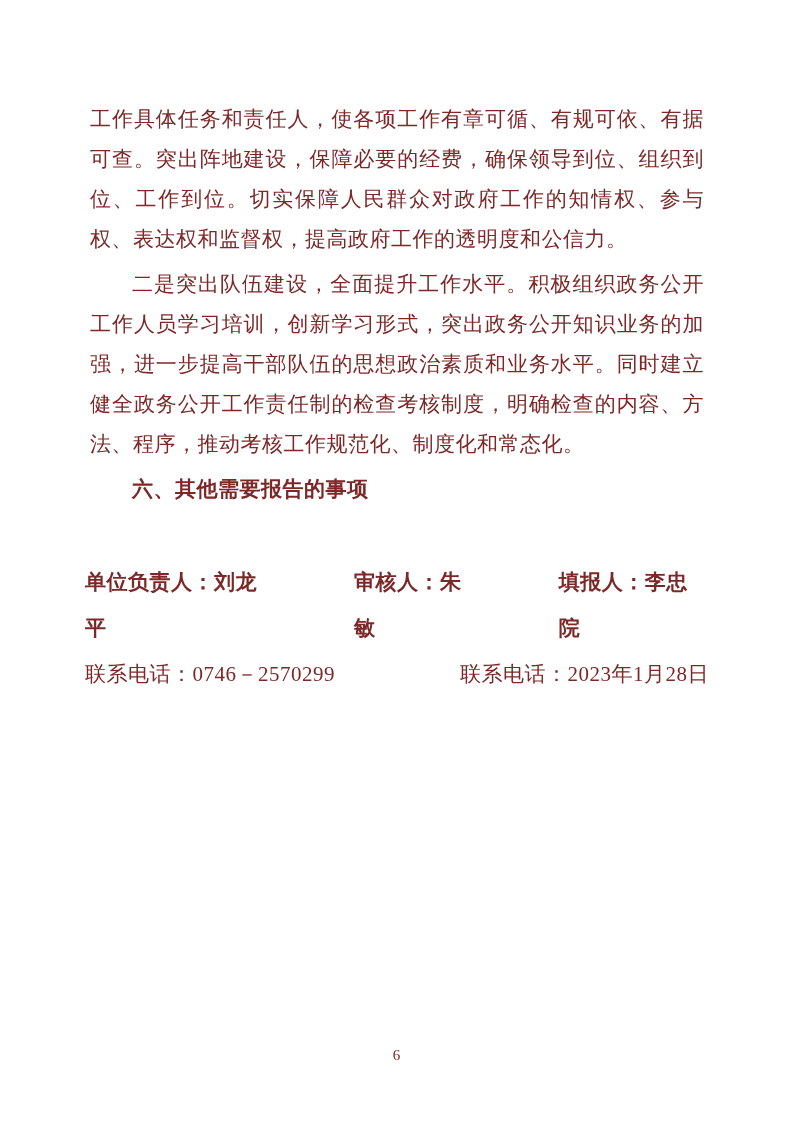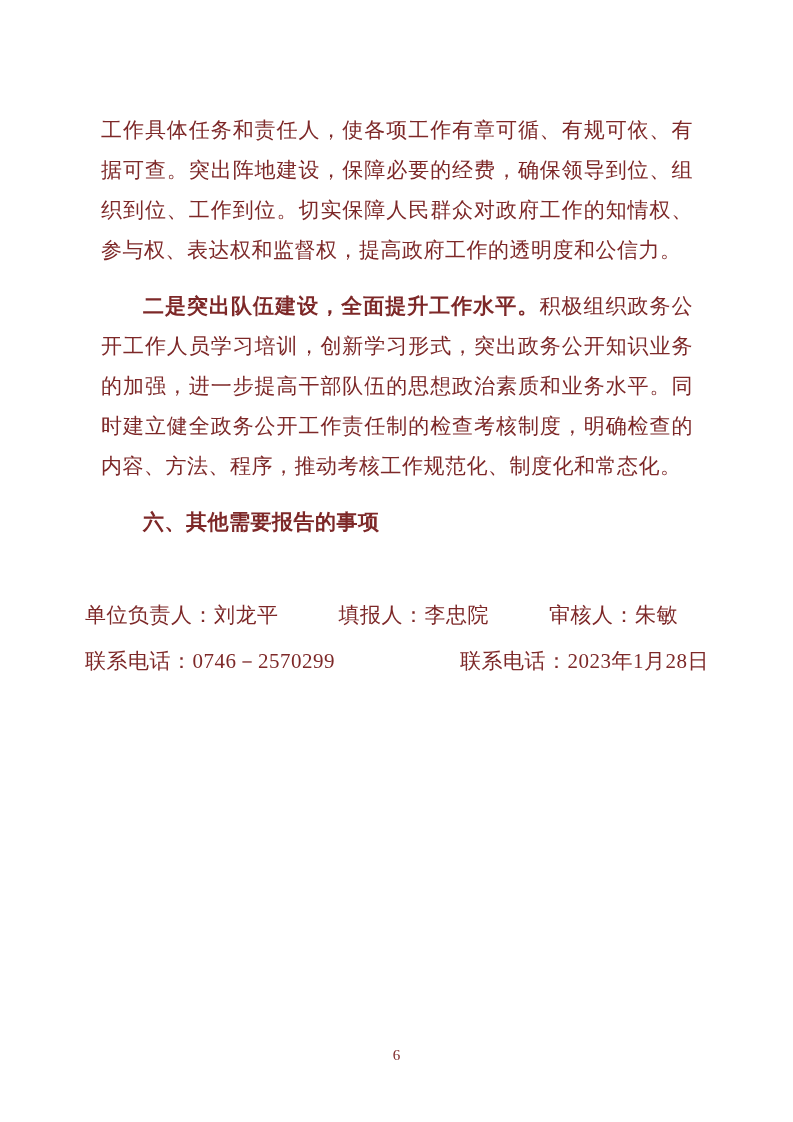--- a/index.html
+++ b/index.html
@@ -21,46 +21,47 @@
     position: absolute;
     left: 85px;
     right: 84px;
     top: 94px;
     font-size: 21px;
     line-height: 40px;
     text-align: justify;
     letter-spacing: 0.5px;
   }
   .content p {
-    margin: 16px;
+    margin: 5px;
   }
   .indent {
     text-indent: 2em;
   }
   .bold-lead {
-    font-weight: bold;
+    font-weight: normal;
   }
   .section-heading {
     font-family: Liberation Sans, sans-serif;
     font-weight: bold;
     text-indent: 2em;
     letter-spacing: 0.5px;
   }
   .footer-block {
     margin-top: 50px;
     font-size: 21px;
     text-align: left;
   }
   .footer-row {
     display: flex;
     line-height: 46px;
     text-indent: 0;
   }
   .footer-row.row1 {
-    gap: 60px;
+    gap: 76px;
+    font-weight: bold;
   }
   .footer-row.row2 {
     justify-content: space-between;
     text-align: right;
   }
   .page-number {
     position: absolute;
     bottom: 58px;
     left: 0;
     right: 0;
@@ -79,22 +80,22 @@
 
     <p class="para indent"><span class="bold-lead">二是突出队伍建设，全面提升工作水平。</span><span>积极组织政务公开工作人员学习培训，创新学习形式，突出政务公开知识业务的加强，进一步提高干部队伍的思想政治素质和业务水平。同时建立健全政务公开工作责任制的检查考核制度，明确检查的内容、方法、程序，推动考核工作规范化、制度化和常态化。</span></p>
 
 
     <p class="section-heading">六、其他需要报告的事项</p>
 
 
     <div class="footer-block">
       <div class="footer-row row1">
         <span>单位负责人：刘龙平</span>
+        <span>审核人：朱敏</span>
         <span>填报人：李忠院</span>
-        <span>审核人：朱敏</span>
       </div>
       <div class="footer-row row2">
         <span>联系电话：0746－2570299</span>
         <span>联系电话：2023年1月28日</span>
       </div>
     </div>
 
   </div>
 
   <div class="page-number">6</div>

